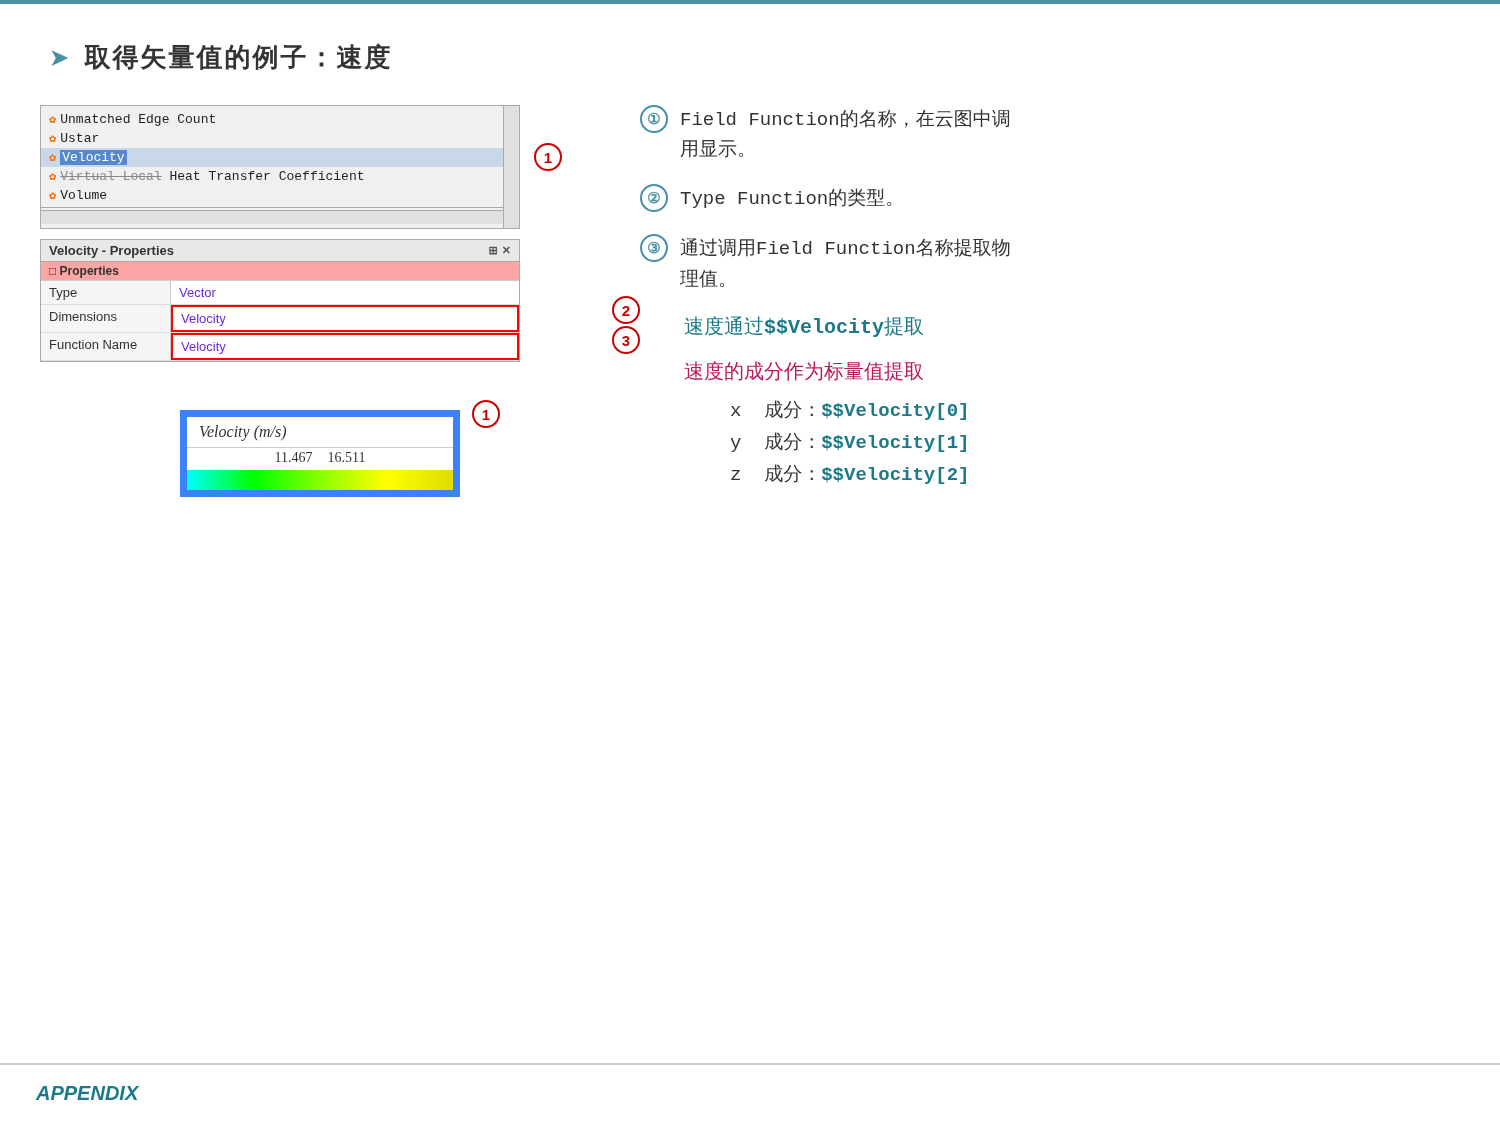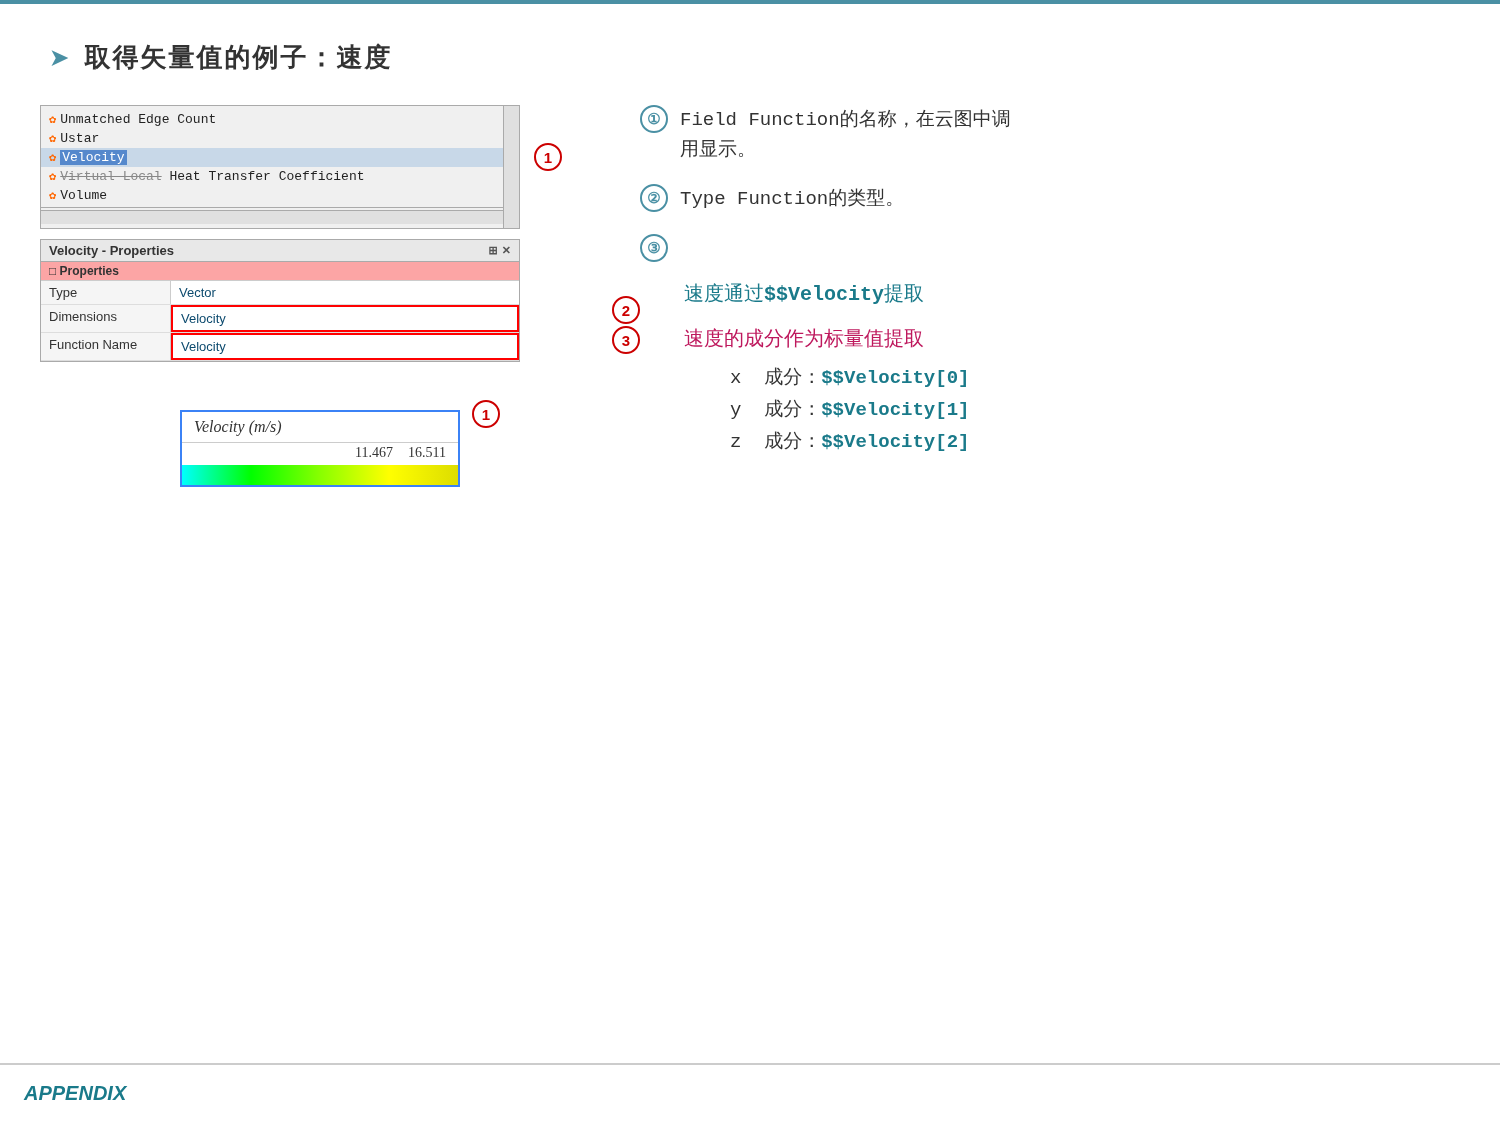--- a/index.html
+++ b/index.html
@@ -213,56 +213,56 @@
       width: 130px;
       padding: 4px 8px;
       color: #333;
       border-right: 1px solid #ccc;
       background: #f5f5f5;
     }
 
     .prop-value {
       flex: 1;
       padding: 4px 8px;
-      color: #0c4a6e;
+      color: #6d28d9;
       background: white;
       position: relative;
     }
 
     .prop-value-highlight {
       border: 2px solid red;
       background: white;
     }
 
     
     .velocity-panel {
       width: 280px;
       margin-top: 20px;
       margin-left: 80px;
-      border: 2px solid #3b82f6;
+      border: 7px solid #3b82f6;
       background: white;
       position: relative;
     }
 
     .velocity-title {
       padding: 6px 12px;
       font-style: italic;
       font-size: 16px;
       color: #333;
       border-bottom: 1px solid #ccc;
       font-family: 'Times New Roman', serif;
     }
 
     .velocity-range {
       padding: 2px 12px 4px;
       font-size: 14px;
       color: #333;
       font-family: 'Times New Roman', serif;
       display: flex;
-      justify-content: flex-end;
+      justify-content: center;
       gap: 15px;
     }
 
     .velocity-colorbar {
       height: 20px;
       margin: 0;
       background: linear-gradient(to right, #00ffff, #00ff00, #88ff00, #ffff00, #dddd00);
     }
 
     .badge-v1 {
@@ -308,21 +308,21 @@
       font-size: 19px;
       color: #333;
       margin-bottom: 6px;
       font-family: 'Courier New', monospace;
     }
 
     
     .appendix {
       position: absolute;
       bottom: 20px;
-      left: 24px;
+      left: 36px;
       font-size: 20px;
       font-weight: bold;
       color: #1a7a8a;
       font-style: italic;
     }
 
     .prop-panel-wrapper {
       position: relative;
     }
 
@@ -472,20 +472,24 @@
         <div class="circle-num">
           <span>②</span>
         </div>
         <div class="right-text">Type Function的类型。</div>
       </div>
 
       <div class="right-item" style="margin-top: 20px;">
         <div class="circle-num">
           <span>③</span>
         </div>
+        <div class="right-text">
+          <span>通过调用Field Function名称提取物</span><br>
+          <span>理值。</span>
+        </div>
       </div>
 
       <div class="section-title-teal" style="margin-left: 44px; margin-top: 10px;">
         <span>速度通过</span><span class="highlight-teal">$$Velocity</span><span>提取</span>
       </div>
 
       <div style="font-size: 20px; color: #be185d; margin-top: 18px; margin-left: 44px; margin-bottom: 12px; font-family: 'Courier New', monospace;">速度的成分作为标量值提取</div>
 
       <div class="indent-section" style="margin-left: 90px;">
         <div class="component-line">

